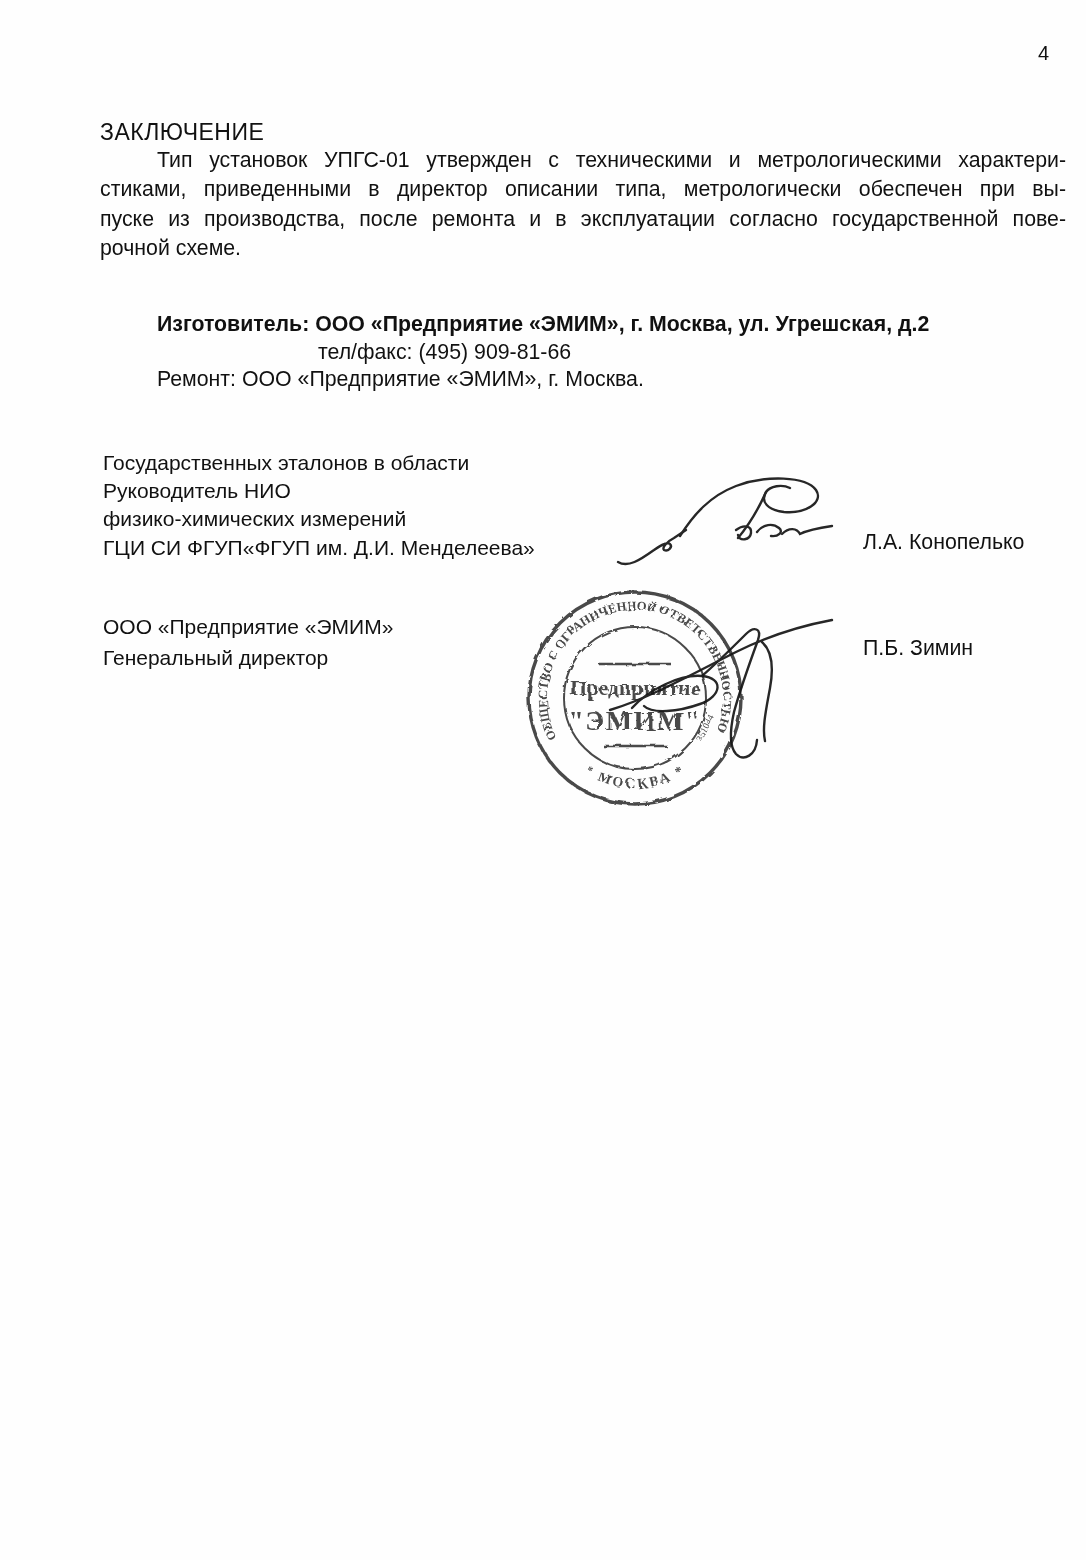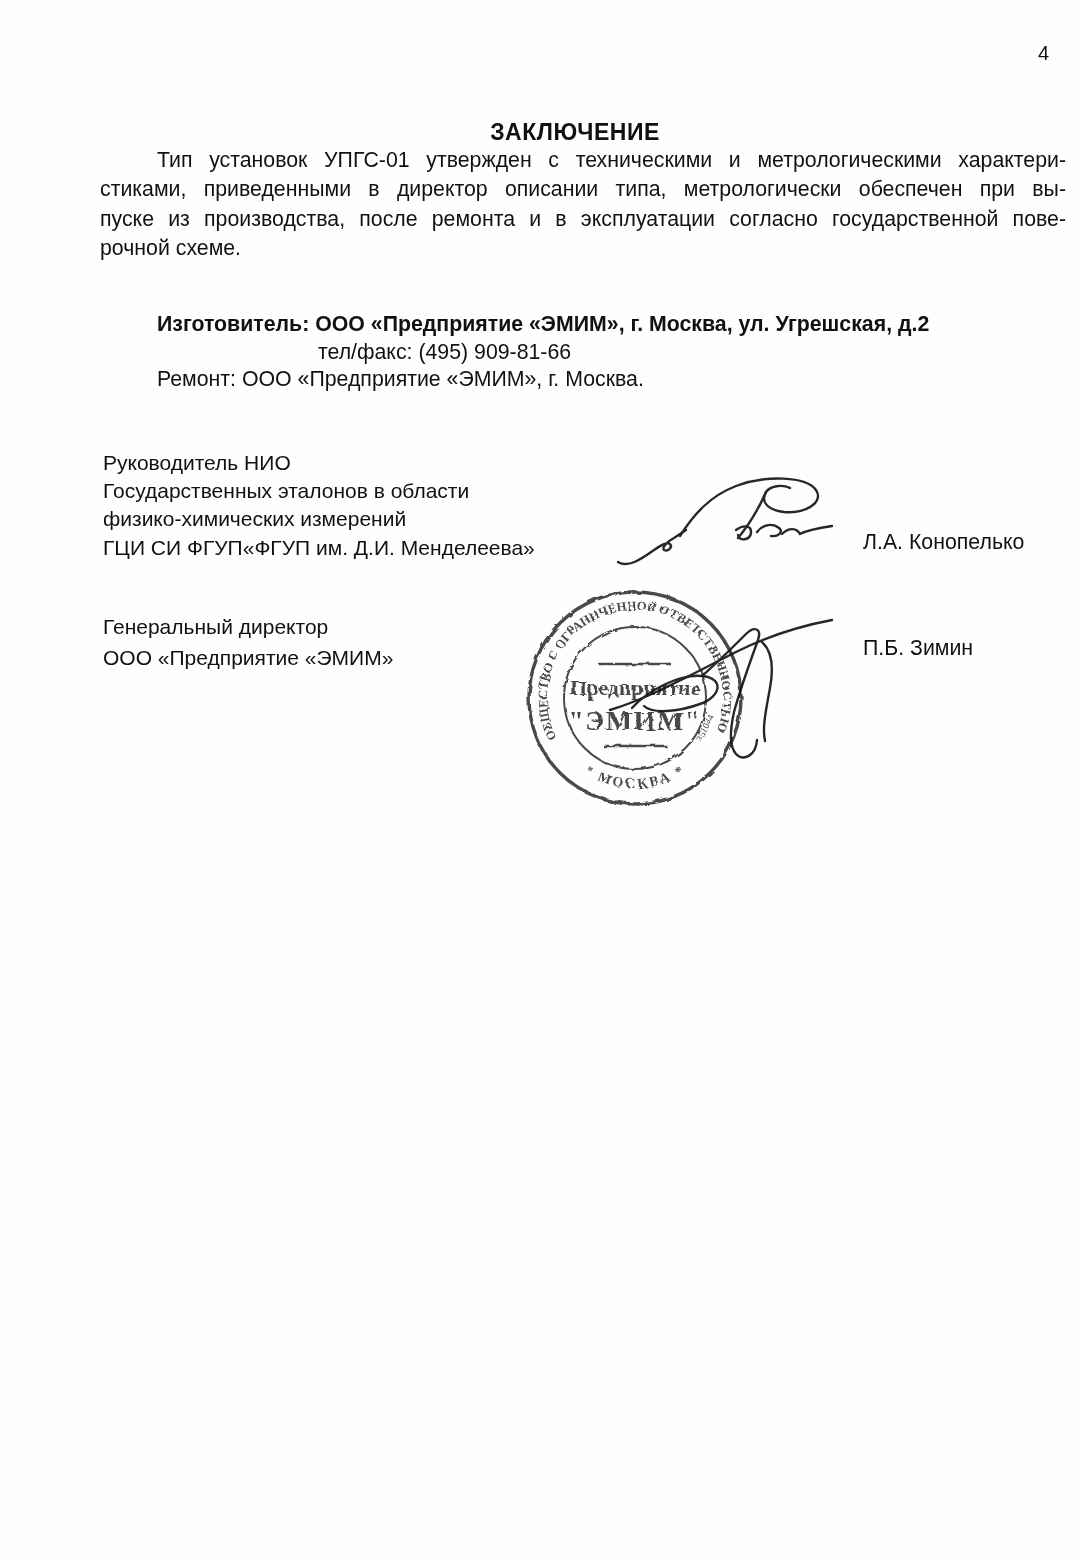--- a/index.html
+++ b/index.html
@@ -11,21 +11,21 @@
     font-family:"Liberation Sans", sans-serif;
     color:#111;
     overflow:hidden;
   }
   .page-number{
     position:absolute;left:1038px;top:42px;
     font-size:20px;
   }
   .doc-title{
     position:absolute;left:100px;top:119px;width:950px;
-    text-align:center;font-weight:bold;font-size:23px;letter-spacing:.5px;
+    text-align:left;font-weight:normal;font-size:23px;letter-spacing:.5px;
   }
   .paragraph{
     position:absolute;left:100px;top:146px;width:966px;
     font-size:21.3px;line-height:29.4px;
   }
   .para-line{white-space:normal;}
   .para-line.justify{text-align:justify;text-align-last:justify;}
   .para-line.indent{text-indent:57px;}
   .contact-line{position:absolute;font-size:21.3px;white-space:nowrap;}
   .line-manufacturer{left:157px;top:312px;font-weight:bold;}
@@ -56,42 +56,42 @@
     <div class="para-line justify">стиками, приведенными в директор описании типа, метрологически обеспечен при вы-</div>
     <div class="para-line justify">пуске из производства, после ремонта и в эксплуатации согласно государственной пове-</div>
     <div class="para-line">рочной схеме.</div>
   </div>
 
   <div class="contact-line line-manufacturer">Изготовитель: ООО «Предприятие «ЭМИМ», г. Москва, ул. Угрешская, д.2</div>
   <div class="contact-line line-phone">тел/факс: (495) 909-81-66</div>
   <div class="contact-line line-repair">Ремонт: ООО «Предприятие «ЭМИМ», г. Москва.</div>
 
   <div class="sig-titles sig1-titles">
+    <div>Государственных эталонов в области</div>
     <div>Руководитель НИО</div>
-    <div>Государственных эталонов в области</div>
     <div>физико-химических измерений</div>
     <div>ГЦИ СИ ФГУП«ФГУП им. Д.И. Менделеева»</div>
   </div>
 
   <svg class="sig1-svg" width="245" height="105" viewBox="0 0 245 105">
     <g fill="none" stroke="#151515" stroke-width="2.4" stroke-linecap="round" opacity="0.92">
       <path d="M 8 88 C 18 94, 30 86, 44 76 C 52 70, 58 68, 60 70 C 63 73, 58 78, 54 76 C 52 74, 56 68, 64 64 L 76 56"></path>
       <path d="M 70 62 C 84 40, 100 22, 126 12 C 156 1, 196 2, 206 16 C 214 28, 196 40, 174 38 C 158 36, 150 28, 156 18 C 160 12, 172 10, 180 14"></path>
       <path d="M 156 18 C 148 36, 138 52, 128 64"></path>
       <path d="M 126 56 C 134 50, 142 52, 141 59 C 140 66, 130 68, 128 61"></path>
       <path d="M 147 58 C 153 50, 163 49, 169 54 C 174 58, 168 63, 161 62"></path>
       <path d="M 172 60 C 179 53, 187 54, 190 60 C 196 57, 208 54, 222 52"></path>
     </g>
   </svg>
 
   <div class="sig-name sig1-name">Л.А. Конопелько</div>
 
   <div class="sig-titles sig2-titles">
+    <div>ООО «Предприятие «ЭМИМ»</div>
     <div>Генеральный директор</div>
-    <div>ООО «Предприятие «ЭМИМ»</div>
   </div>
 
   <svg class="stamp-svg" width="228" height="228" viewBox="0 0 228 228">
     <defs>
       <path id="arcTop" d="M 35.6 153.9 A 88 88 0 1 1 192.4 153.9"></path>
       <path id="arcBottom" d="M 43.1 169.4 A 90 90 0 0 0 184.9 169.4"></path>
       <filter id="roughen" x="-8%" y="-8%" width="116%" height="116%">
         <feTurbulence type="fractalNoise" baseFrequency="0.09" numOctaves="3" seed="7" result="n"></feTurbulence>
         <feDisplacementMap in="SourceGraphic" in2="n" scale="3.5"></feDisplacementMap>
       </filter>

